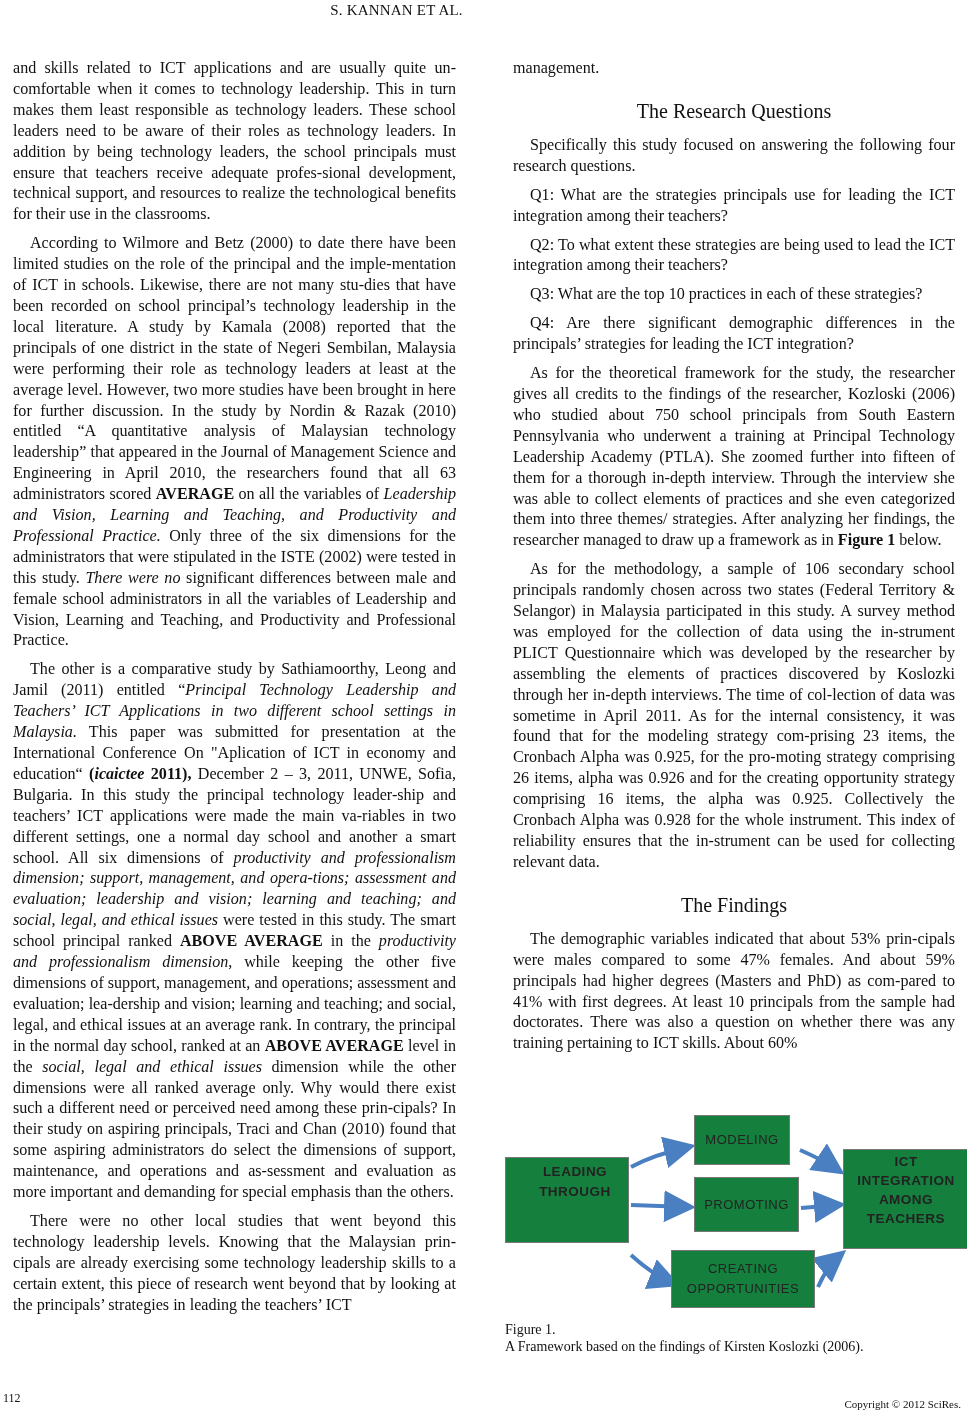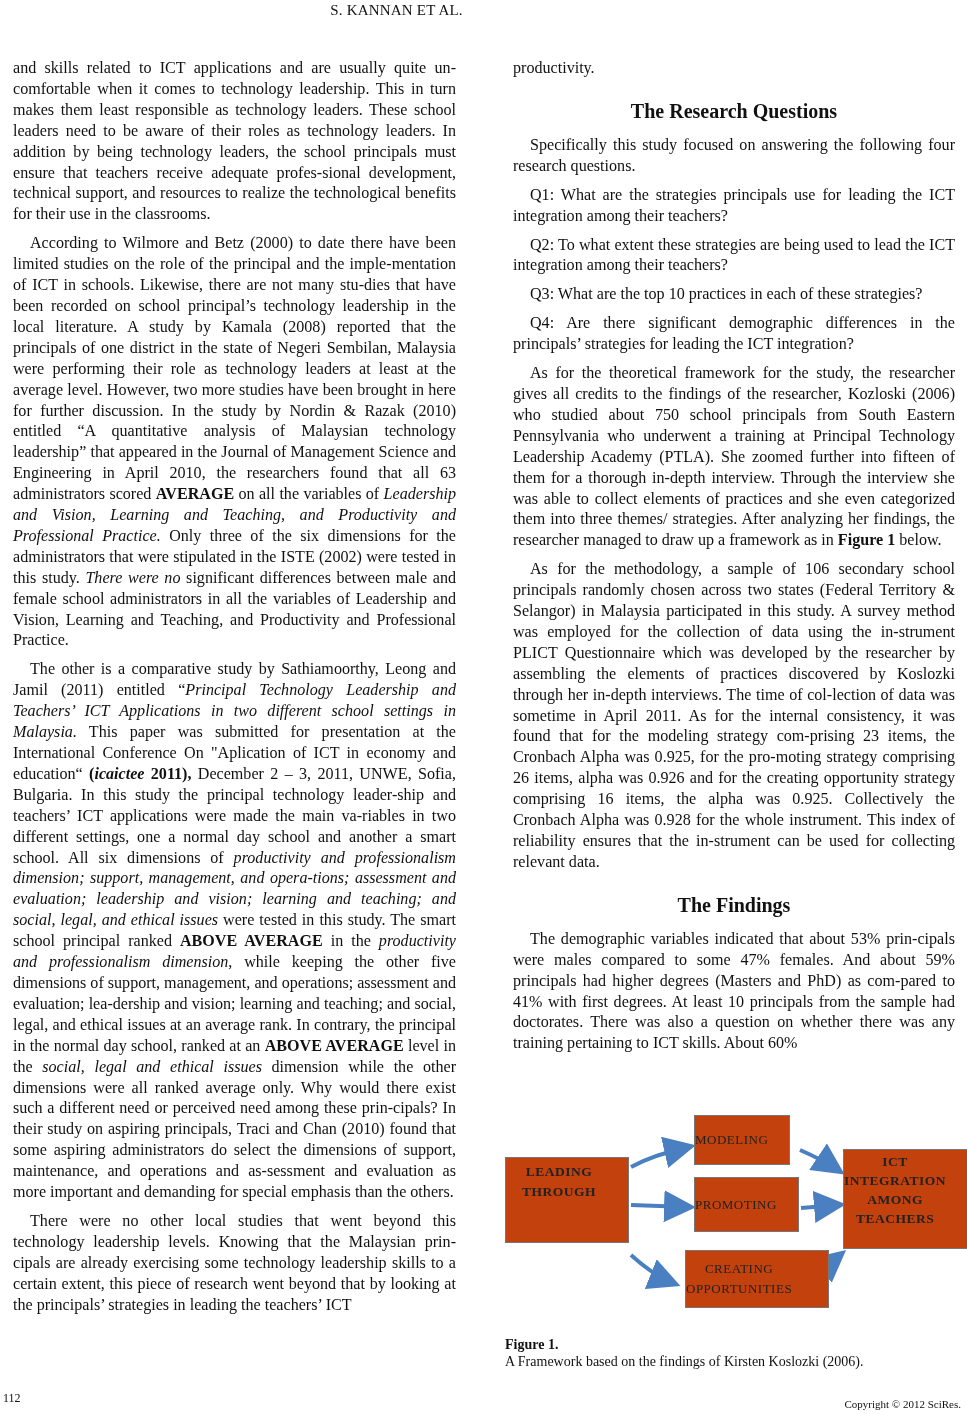--- a/index.html
+++ b/index.html
@@ -6,49 +6,49 @@
   body { width: 967px; height: 1414px; position: relative; overflow: hidden;
          font-family: "Liberation Serif", "DejaVu Serif", serif; color: #111; }
   .running-head { position: absolute; top: 2px; left: 0; width: 793px; text-align: center;
                   font-size: 15px; letter-spacing: 0.2px; }
   .col { position: absolute; top: 50px; font-size: 16.1px; line-height: 20.9px;
          text-align: justify; hyphens: manual; }
   .col.left { left: 5px; width: 459px; }
   .col.right { left: 505px; width: 458px; }
   .col p { margin: 8px; text-indent: 0; }
   .col p.ind { text-indent: 17px; }
-  .col h2 { font-size: 20px; font-weight: bold; text-align: center; margin: 20px 0 12px 0; line-height: 24px; }
+  .col h2 { font-size: 20px; font-weight: normal; text-align: center; margin: 20px 0 12px 0; line-height: 24px; }
   b { font-weight: bold; }
   i { font-style: italic; }
   .figure { position: absolute; left: 503px; top: 1115px; width: 464px; height: 195px; }
-  .box { position: absolute; background: #c2410c; border: 1px solid #777;
-         font-family: Liberation Serif, serif; color: #222;
-         display: flex; align-items: center; text-align: center;
+  .box { position: absolute; background: #15803d; border: 1px solid #777;
+         font-family: Liberation Sans, sans-serif; color: #222;
+         display: flex; align-items: center; justify-content: center; text-align: center;
          font-size: 13px; line-height: 20px; letter-spacing: 0.5px; }
   .box.bold { font-weight: bold; font-size: 13.5px; }
   .fig-caption { position: absolute; left: 505px; top: 1321px; width: 460px;
                  font-size: 14px; line-height: 17px; }
-  .fig-caption .title { font-weight: bold; margin-top: 15px; }
+  .fig-caption .title { font-weight: normal; }
   .footer-left { position: absolute; left: 3px; top: 1391px; font-size: 12px; }
   .footer-right { position: absolute; right: 6px; top: 1398px; font-size: 11px; }
 </style>
 </head>
 <body>
 
 <div class="running-head">S. KANNAN    ET    AL.</div>
 
 <div class="col left">
   <p>and skills related to ICT applications and are usually quite un-comfortable when it comes to technology leadership. This in turn makes them least responsible as technology leaders. These school leaders need to be aware of their roles as technology leaders. In addition by being technology leaders, the school principals must ensure that teachers receive adequate profes-sional development, technical support, and resources to realize the technological benefits for their use in the classrooms.</p>
   <p class="ind"><span>According to Wilmore and Betz (2000) to date there have been limited studies on the role of the principal and the imple-mentation of ICT in schools. Likewise, there are not many stu-dies that have been recorded on school principal’s technology leadership in the local literature. A study by Kamala (2008) reported that the principals of one district in the state of Negeri Sembilan, Malaysia were performing their role as technology leaders at least at the average level. However, two more studies have been brought in here for further discussion. In the study by Nordin &amp; Razak (2010) entitled “A quantitative analysis of Malaysian technology leadership” that appeared in the Journal of Management Science and Engineering in April 2010, the researchers found that all 63 administrators scored </span><b>AVERAGE</b><span> on all the variables of </span><i>Leadership and Vision, Learning and Teaching, and Productivity and Professional Practice.</i><span> Only three of the six dimensions for the administrators that were stipulated in the ISTE (2002) were tested in this study. </span><i>There were no</i><span> significant differences between male and female school administrators in all the variables of Leadership and Vision, Learning and Teaching, and Productivity and Professional Practice.</span></p>
   <p class="ind"><span>The other is a comparative study by Sathiamoorthy, Leong and Jamil (2011) entitled “</span><i>Principal Technology Leadership and Teachers’ ICT Applications in two different school settings in Malaysia.</i><span> This paper was submitted for presentation at the International Conference On "Aplication of ICT in economy and education“ </span><b>(</b><b><i>icaictee</i></b><b> 2011),</b><span> December 2 – 3, 2011, UNWE, Sofia, Bulgaria. In this study the principal technology leader-ship and teachers’ ICT applications were made the main va-riables in two different settings, one a normal day school and another a smart school. All six dimensions of </span><i>productivity and professionalism dimension; support, management, and opera-tions; assessment and evaluation; leadership and vision; learning and teaching; and social, legal, and ethical issues</i><span> were tested in this study. The smart school principal ranked </span><b>ABOVE AVERAGE</b><span> in the </span><i>productivity and professionalism dimension</i><span>, while keeping the other five dimensions of support, management, and operations; assessment and evaluation; lea-dership and vision; learning and teaching; and social, legal, and ethical issues at an average rank. In contrary, the principal in the normal day school, ranked at an </span><b>ABOVE AVERAGE</b><span> level in the </span><i>social, legal and ethical issues</i><span> dimension while the other dimensions were all ranked average only. Why would there exist such a different need or perceived need among these prin-cipals? In their study on aspiring principals, Traci and Chan (2010) found that some aspiring administrators do select the dimensions of support, maintenance, and operations and as-sessment and evaluation as more important and demanding for special emphasis than the others.</span></p>
   <p class="ind">There were no other local studies that went beyond this technology leadership levels. Knowing that the Malaysian prin-cipals are already exercising some technology leadership skills to a certain extent, this piece of research went beyond that by looking at the principals’ strategies in leading the teachers’ ICT</p>
 </div>
 
 <div class="col right">
-  <p>productivity.</p>
+  <p>management.</p>
   <h2>The Research Questions</h2>
   <p class="ind">Specifically this study focused on answering the following four research questions.</p>
   <p class="ind">Q1: What are the strategies principals use for leading the ICT integration among their teachers?</p>
   <p class="ind">Q2: To what extent these strategies are being used to lead the ICT integration among their teachers?</p>
   <p class="ind">Q3: What are the top 10 practices in each of these strategies?</p>
   <p class="ind">Q4: Are there significant demographic differences in the principals’ strategies for leading the ICT integration?</p>
   <p class="ind"><span>As for the theoretical framework for the study, the researcher gives all credits to the findings of the researcher, Kozloski (2006) who studied about 750 school principals from South Eastern Pennsylvania who underwent a training at Principal Technology Leadership Academy (PTLA). She zoomed further into fifteen of them for a thorough in-depth interview. Through the interview she was able to collect elements of practices and she even categorized them into three themes/ strategies. After analyzing her findings, the researcher managed to draw up a framework as in </span><b>Figure 1</b><span> below.</span></p>
   <p class="ind">As for the methodology, a sample of 106 secondary school principals randomly chosen across two states (Federal Territory &amp; Selangor) in Malaysia participated in this study. A survey method was employed for the collection of data using the in-strument PLICT Questionnaire which was developed by the researcher by assembling the elements of practices discovered by Koslozki through her in-depth interviews. The time of col-lection of data was sometime in April 2011. As for the internal consistency, it was found that for the modeling strategy com-prising 23 items, the Cronbach Alpha was 0.925, for the pro-moting strategy comprising 26 items, alpha was 0.926 and for the creating opportunity strategy comprising 16 items, the alpha was 0.925. Collectively the Cronbach Alpha was 0.928 for the whole instrument. This index of reliability ensures that the in-strument can be used for collecting relevant data.</p>
   <h2>The Findings</h2>
   <p class="ind">The demographic variables indicated that about 53% prin-cipals were males compared to some 47% females. And about 59% principals had higher degrees (Masters and PhD) as com-pared to 41% with first degrees. At least 10 principals from the sample had doctorates. There was also a question on whether there was any training pertaining to ICT skills. About 60%</p>
@@ -75,21 +75,21 @@
       <div>LEADING</div>
       <div>THROUGH</div>
     </div>
   </div>
   <div class="box" style="left:191px;top:0;width:94px;height:48px;">
     <span>MODELING</span>
   </div>
   <div class="box" style="left:191px;top:62px;width:103px;height:53px;">
     <span>PROMOTING</span>
   </div>
-  <div class="box" style="left:168px;top:135px;width:142px;height:56px;margin-left:14px;">
+  <div class="box" style="left:168px;top:135px;width:142px;height:56px;">
     <div>
       <div>CREATING</div>
       <div>OPPORTUNITIES</div>
     </div>
   </div>
   <div class="box bold" style="left:340px;top:34px;width:124px;height:98px;align-items:flex-start;">
     <div style="padding-top:2px;line-height:19px;">
       <div>ICT</div>
       <div>INTEGRATION</div>
       <div>AMONG</div>

